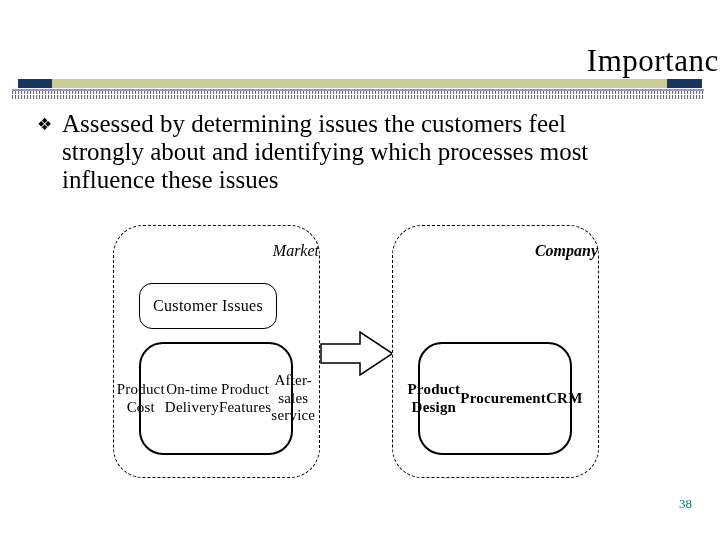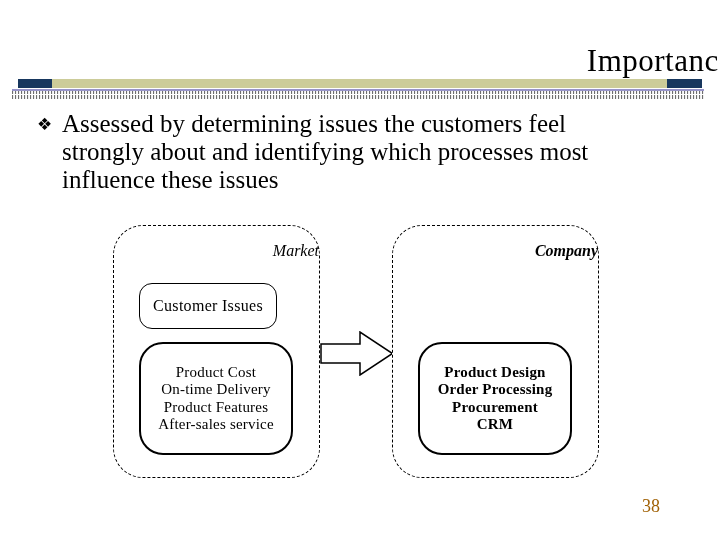--- a/index.html
+++ b/index.html
@@ -45,26 +45,26 @@
   }
   .top-box{
     position:absolute;top:57px;left:25px;width:138px;height:46px;
     border:1.5px solid #000;border-radius:13px;background:#fff;
     display:flex;align-items:center;justify-content:center;
     font-size:16px;letter-spacing:.3px;
   }
   .bottom-box{
     position:absolute;top:116px;left:25px;width:154px;height:113px;
     border:2px solid #000;border-radius:24px;background:#fff;
-    display:flex;flex-direction:column;align-items:center;justify-content:center;
+    display:flex;flex-direction:row;align-items:center;justify-content:center;
     font-size:15px;line-height:17.5px;text-align:center;letter-spacing:.2px;
   }
   .block-arrow{position:absolute;left:320px;top:331px;}
   .page-number{
-    position:absolute;left:642px;top:496px;font-size:18px;color:#a16207;
+    position:absolute;left:679px;top:496px;font-size:13px;color:#0f766e;
   }
 </style>
 </head>
 <body>
 
 <div class="slide">
 
   <h1 class="slide-title">Importance</h1>
 
   <div class="ribbon-left"></div>
@@ -91,21 +91,20 @@
   </div>
 
   <svg class="block-arrow" width="75" height="45" viewBox="0 0 75 45">
     <polygon points="1,13 40,13 40,1 72.5,22.5 40,44 40,32 1,32" fill="#ffffff" stroke="#000000" stroke-width="1.5" stroke-linejoin="miter"></polygon>
   </svg>
 
   <div class="group group-right">
     <div class="group-label">Company</div>
     <div class="bottom-box">
       <div>Product Design</div>
-      <div>Order Processing</div>
       <div>Procurement</div>
       <div>CRM</div>
     </div>
   </div>
 
   <div class="page-number">38</div>
 
 </div>
 
 </body></html>

